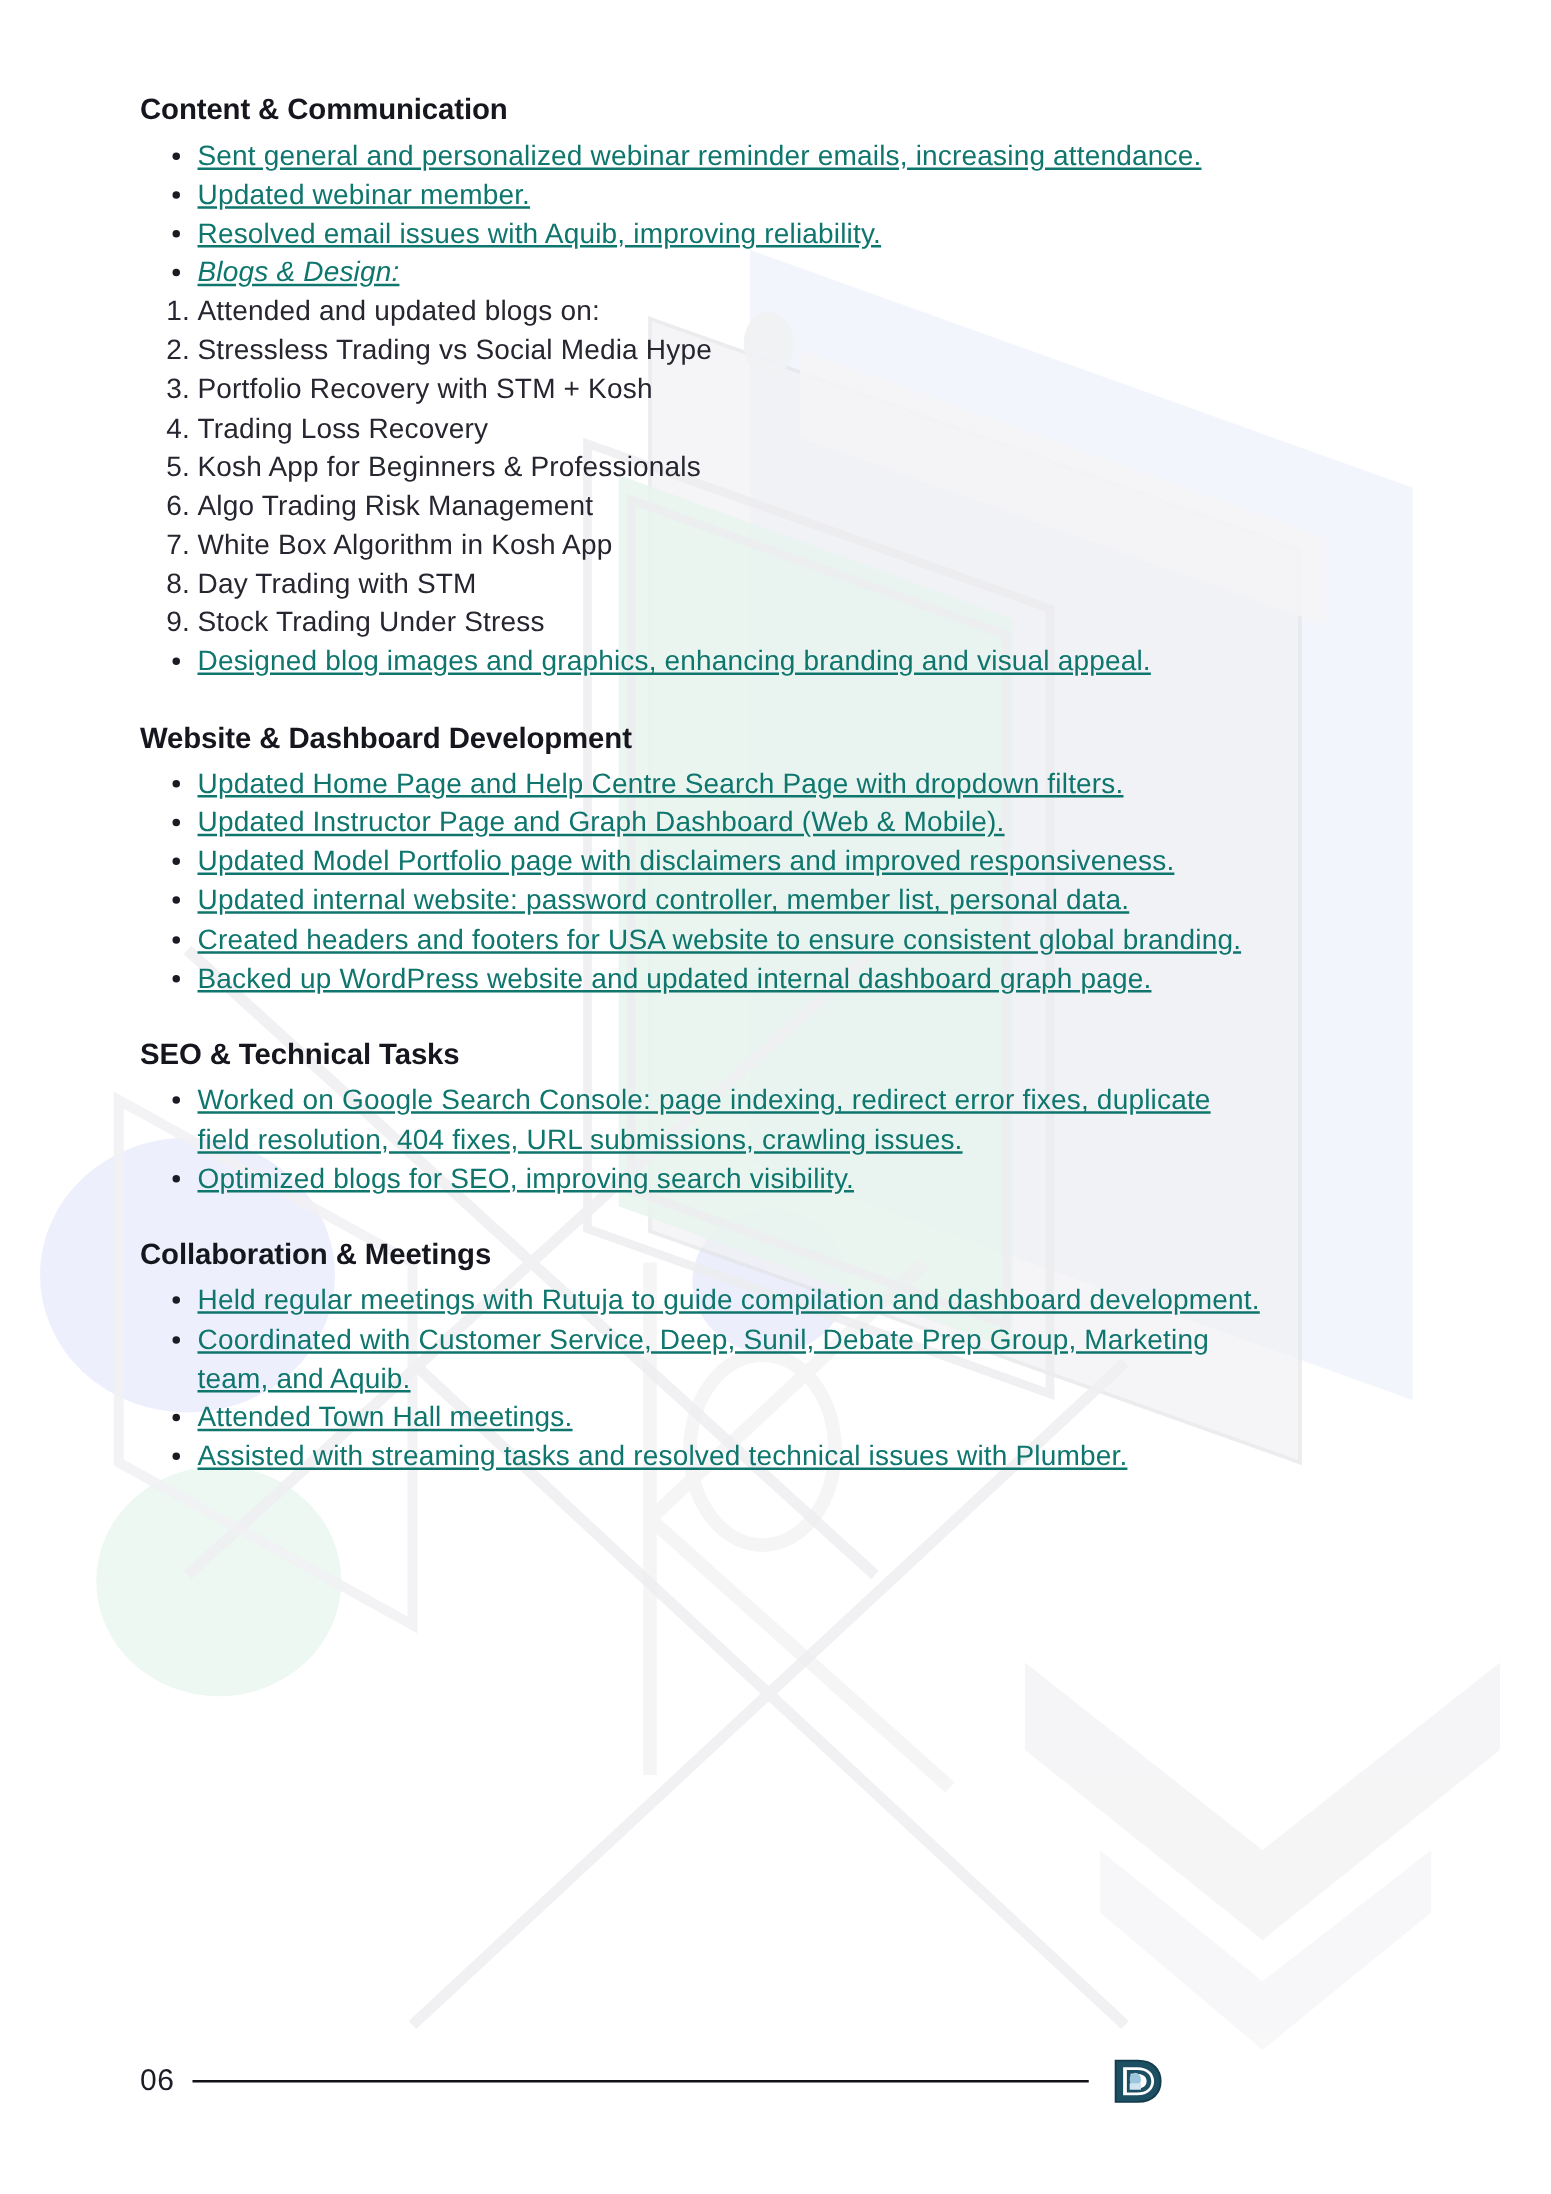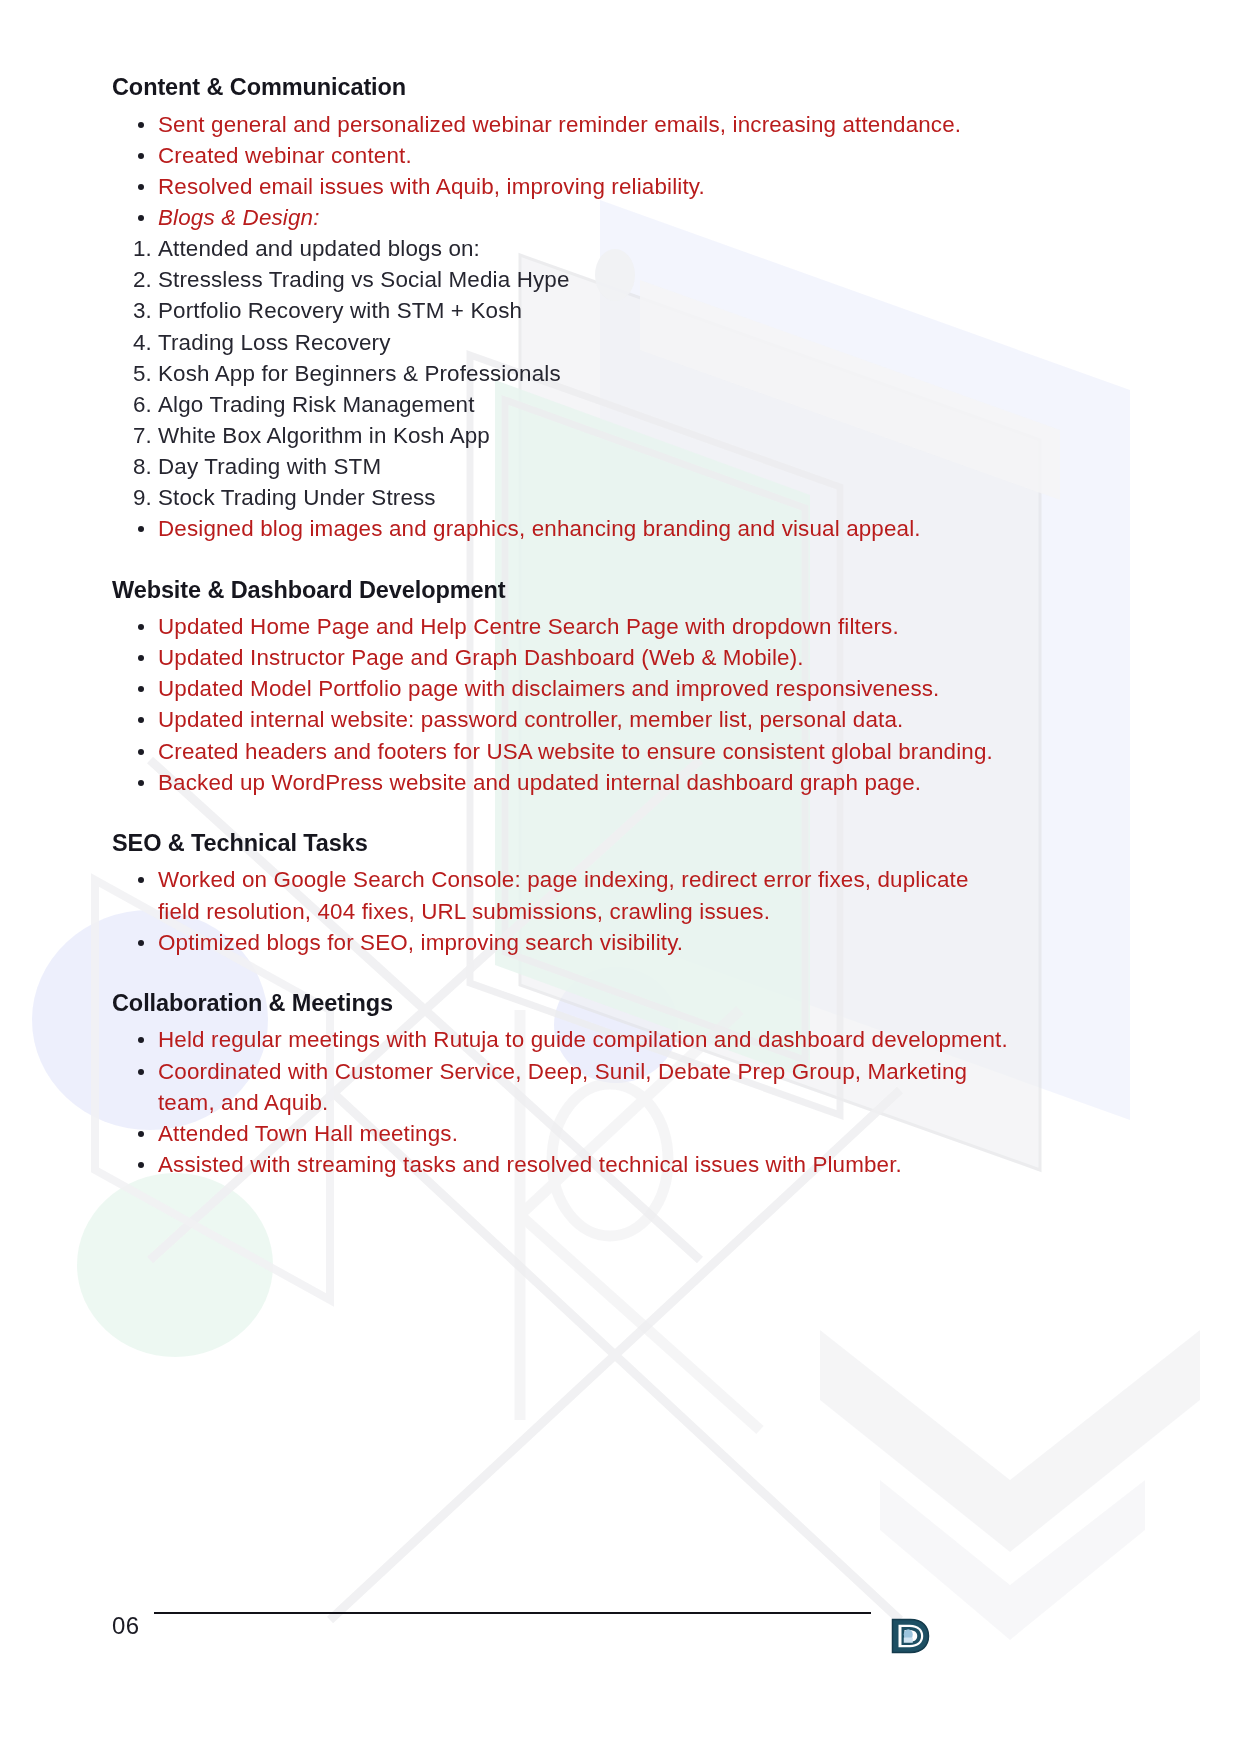--- a/index.html
+++ b/index.html
@@ -58,23 +58,24 @@
     margin: 0;
     padding: 0;
     list-style: none;
   }
 
   li.bullet {
     position: relative;
     padding-left: 46px;
     font-size: 22.4px;
     line-height: 1.39;
-    color: #b91c1c;
+    color: #0f766e;
     margin: 0;
     letter-spacing: 0.15px;
+    text-decoration: underline;
   }
   li.bullet::before {
     content: "";
     position: absolute;
     left: 26px;
     top: 13px;
     width: 6px;
     height: 6px;
     border-radius: 50%;
     background: #1b1b24;
@@ -96,24 +97,24 @@
     width: 40px;
     text-align: right;
     color: #262630;
   }
 
   
   .footer {
     position: absolute;
     left: 112px;
     right: 92px;
-    bottom: 99px;
+    bottom: 68px;
     height: 44px;
     display: flex;
-    align-items: flex-start;
+    align-items: center;
     z-index: 3;
   }
   .page-number {
     font-size: 24px;
     color: #1b1b24;
     letter-spacing: 0.5px;
     flex: 0 0 auto;
     padding-right: 14px;
   }
   .footer-rule {
@@ -188,21 +189,21 @@
 </svg>
 
 <div class="page">
 
   <div class="content">
 
     <div class="section">
       <h2 class="section-heading">Content &amp; Communication</h2>
       <ul class="bullets">
         <li class="bullet"><span>Sent general and personalized webinar reminder emails, increasing attendance.</span></li>
-        <li class="bullet"><span>Created webinar content.</span></li>
+        <li class="bullet"><span>Updated webinar member.</span></li>
         <li class="bullet"><span>Resolved email issues with Aquib, improving reliability.</span></li>
         <li class="bullet italic"><span>Blogs &amp; Design:</span></li>
 
         <li class="number"><span class="num">1.</span><span>Attended and updated blogs on:</span></li>
         <li class="number"><span class="num">2.</span><span>Stressless Trading vs Social Media Hype</span></li>
         <li class="number"><span class="num">3.</span><span>Portfolio Recovery with STM + Kosh</span></li>
         <li class="number"><span class="num">4.</span><span>Trading Loss Recovery</span></li>
         <li class="number"><span class="num">5.</span><span>Kosh App for Beginners &amp; Professionals</span></li>
         <li class="number"><span class="num">6.</span><span>Algo Trading Risk Management</span></li>
         <li class="number"><span class="num">7.</span><span>White Box Algorithm in Kosh App</span></li>

